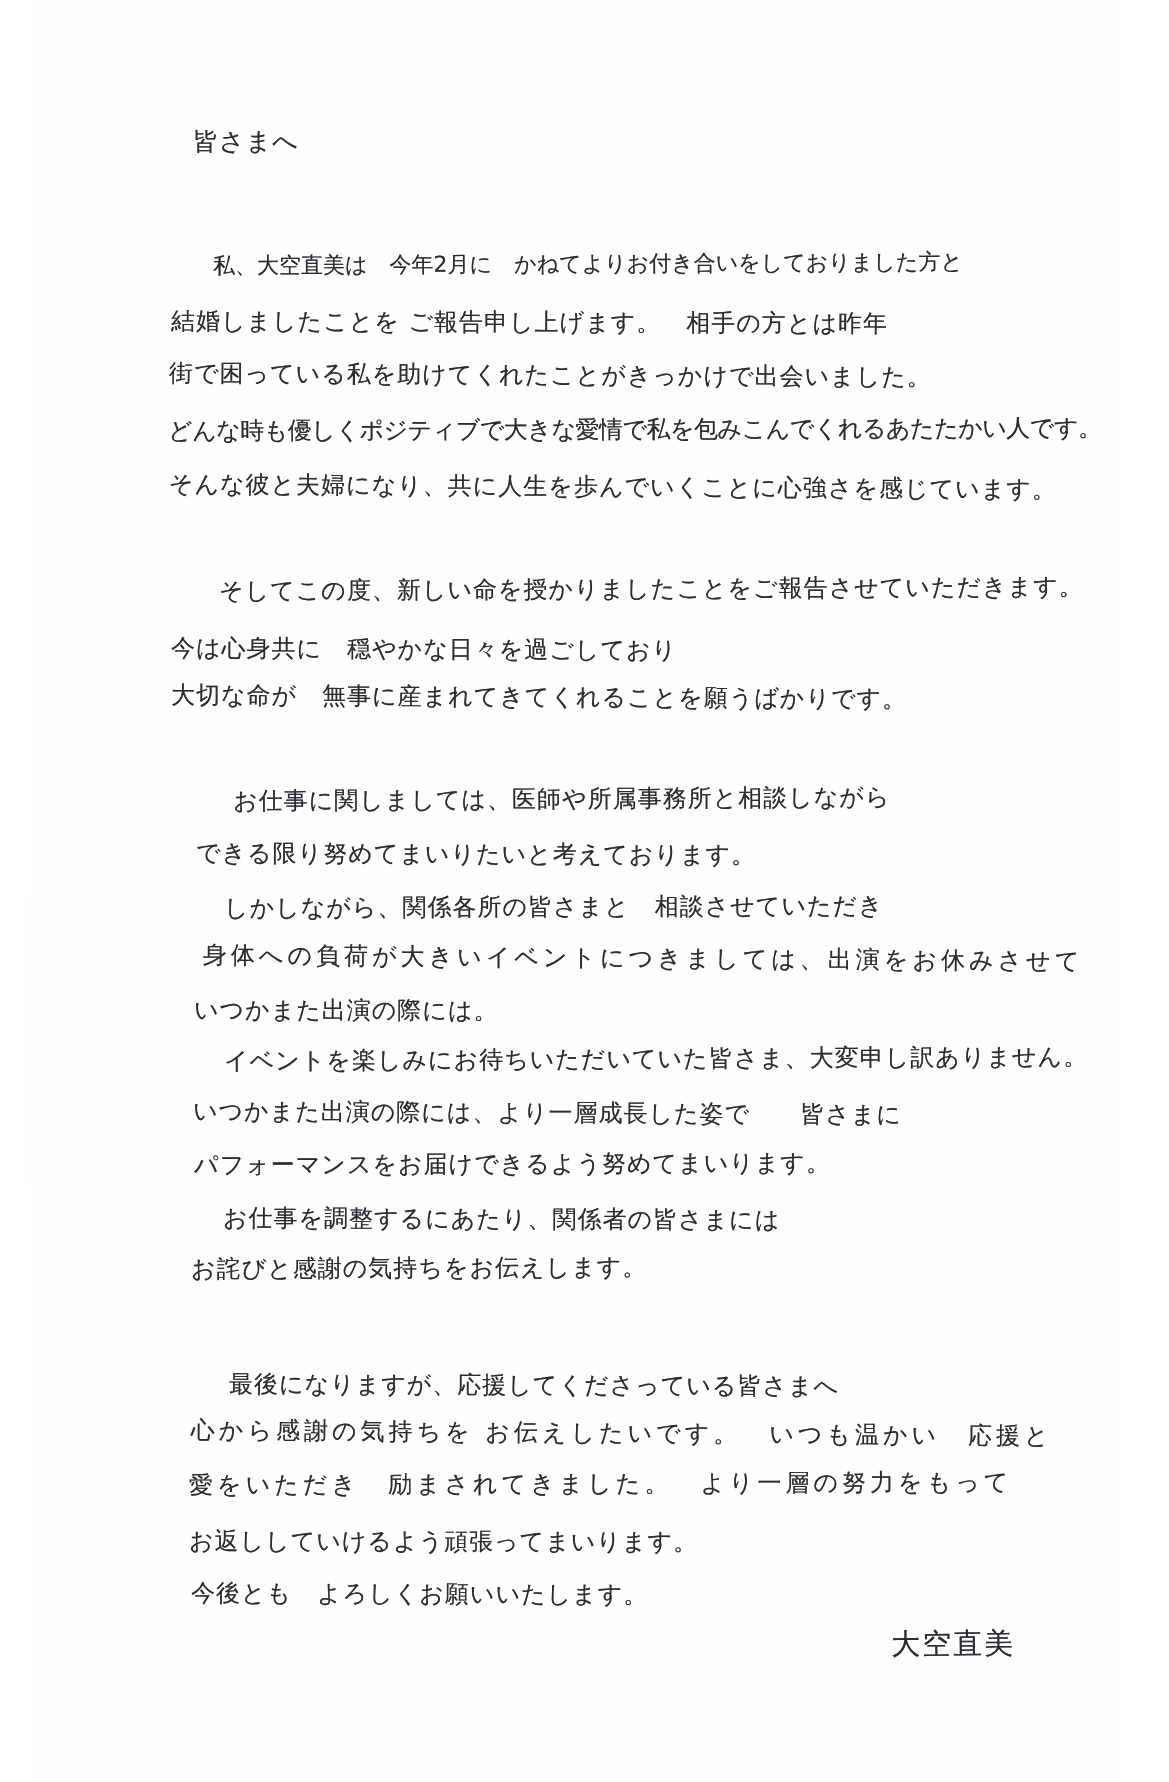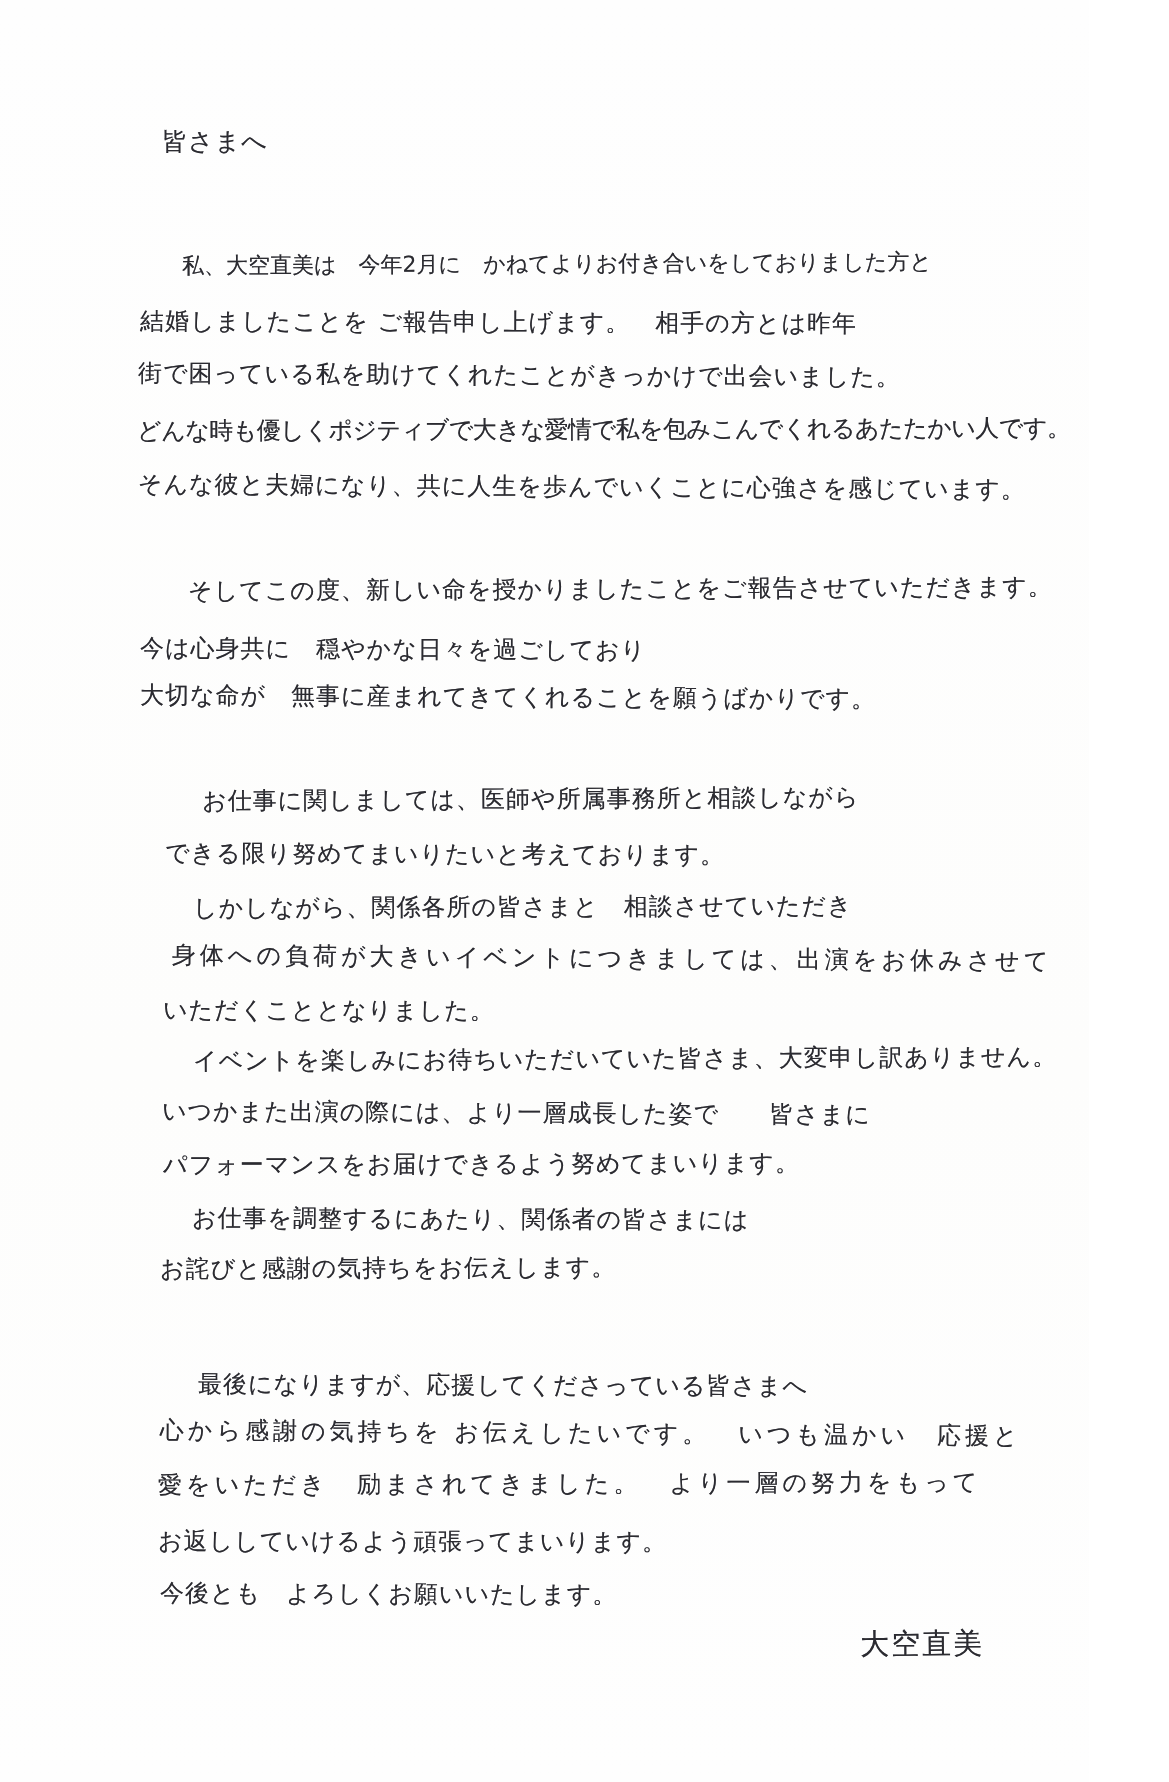--- a/index.html
+++ b/index.html
@@ -12,20 +12,21 @@
     background: #ffffff;
     font-family: "DejaVu Sans", "Liberation Sans", sans-serif;
     overflow: hidden;
   }
   .page {
     position: relative;
     width: 1089px;
     height: 1782px;
     background: linear-gradient(180deg, #fefefe 0%, #fdfdfc 60%, #fefefe 100%);
     color: #2b2b31;
+    margin-left: 31px;
   }
   .hand {
     position: absolute;
     white-space: pre;
     font-size: 24px;
     letter-spacing: 1px;
     line-height: 1.3;
     transform-origin: left top;
     color: #2b2b31;
     
@@ -54,21 +55,21 @@
   <div class="hand" style="left:138px; top:469px; transform:rotate(0.35deg);">そんな彼と夫婦になり、共に人生を歩んでいくことに心強さを感じています。</div>
 
   <div class="hand" style="left:188px; top:576px; transform:rotate(-0.3deg);">そしてこの度、新しい命を授かりましたことをご報告させていただきます。</div>
   <div class="hand" style="left:140px; top:633px; transform:rotate(0.25deg);">今は心身共に　穏やかな日々を過ごしており</div>
   <div class="hand" style="left:140px; top:680px; transform:rotate(0.3deg);">大切な命が　無事に産まれてきてくれることを願うばかりです。</div>
 
   <div class="hand" style="left:202px; top:786px; transform:rotate(-0.35deg);">お仕事に関しましては、医師や所属事務所と相談しながら</div>
   <div class="hand" style="left:165px; top:838px; transform:rotate(0.2deg);">できる限り努めてまいりたいと考えております。</div>
   <div class="hand" style="left:193px; top:893px; transform:rotate(-0.2deg);">しかしながら、関係各所の皆さまと　相談させていただき</div>
   <div class="hand ls-wide" style="left:172px; top:940px; transform:rotate(0.4deg);">身体への負荷が大きいイベントにつきましては、出演をお休みさせて</div>
-  <div class="hand" style="left:163px; top:995px; transform:rotate(0.1deg);">いただくこととなりました。</div>
+  <div class="hand" style="left:163px; top:995px; transform:rotate(0.1deg);">いつかまた出演の際には。</div>
   <div class="hand" style="left:193px; top:1046px; transform:rotate(-0.3deg);">イベントを楽しみにお待ちいただいていた皆さま、大変申し訳ありません。</div>
   <div class="hand" style="left:162px; top:1096px; transform:rotate(0.3deg);">いつかまた出演の際には、より一層成長した姿で　　皆さまに</div>
   <div class="hand" style="left:163px; top:1150px; transform:rotate(-0.2deg);">パフォーマンスをお届けできるよう努めてまいります。</div>
   <div class="hand" style="left:192px; top:1203px; transform:rotate(0.2deg);">お仕事を調整するにあたり、関係者の皆さまには</div>
   <div class="hand" style="left:160px; top:1254px; transform:rotate(-0.25deg);">お詫びと感謝の気持ちをお伝えします。</div>
 
   <div class="hand" style="left:198px; top:1369px; transform:rotate(0.2deg);">最後になりますが、応援してくださっている皆さまへ</div>
   <div class="hand ls-wide" style="left:160px; top:1415px; transform:rotate(0.4deg);">心から感謝の気持ちを お伝えしたいです。　いつも温かい　応援と</div>
   <div class="hand ls-wide" style="left:158px; top:1470px; transform:rotate(-0.2deg);">愛をいただき　励まされてきました。　より一層の努力をもって</div>
   <div class="hand" style="left:158px; top:1526px; transform:rotate(0.1deg);">お返ししていけるよう頑張ってまいります。</div>

